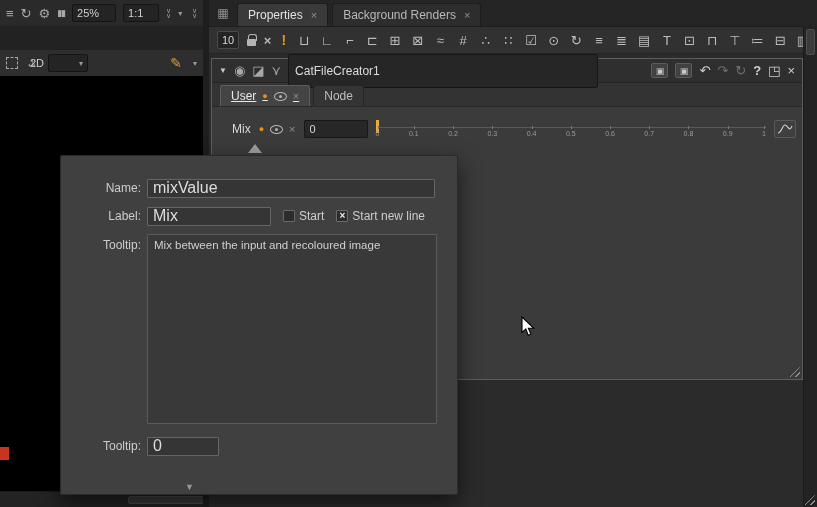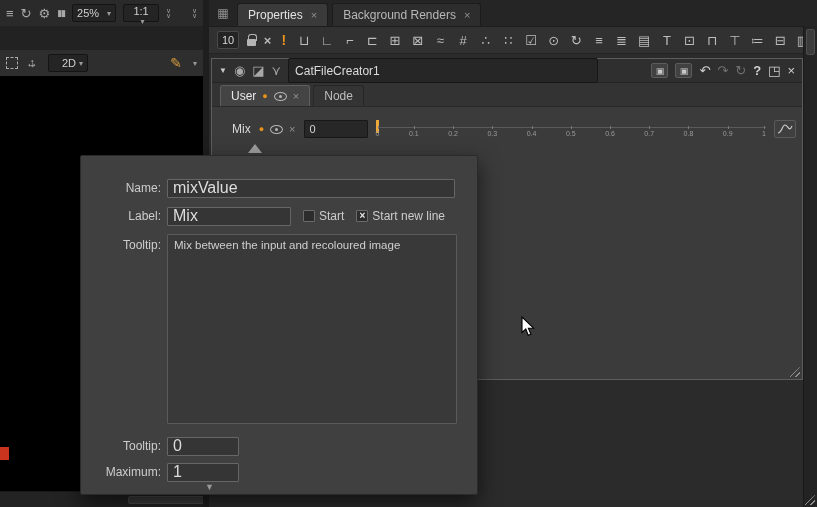--- a/index.html
+++ b/index.html
@@ -14,22 +14,22 @@
   .spacer { flex: 1; }
   .caret { font-size: 8px; color: #9a9a9a; margin-left: 3px; }
 
   
   #left-pane { position: absolute; left: 0; top: 0; width: 203px; height: 507px; background: #262626; }
   .lt-row1 { height: 26px; background: #2a2a2a; display: flex; align-items: center; gap: 7px; padding: 0 6px; }
   .lt-gap  { height: 24px; background: #222222; }
   .lt-row2 { height: 26px; background: #2e2e2e; display: flex; align-items: center; gap: 8px; padding: 0 6px; }
   .selbox { display: inline-flex; align-items: center; justify-content: space-between;
             background: #242424; border: 1px solid #141414; border-radius: 2px;
-            height: 18px; padding: 0 4px; font-size: 11px; color: #cfcfcf; }
-  .selbox.w40 { width: 44px; } .selbox.w34 { width: 36px; flex-direction: column; } .selbox.w46 { width: 40px; justify-content: flex-end; }
+            height: 18px; padding: 0 4px; font-size: 11px; color: #cfcfcf; gap: 32px; }
+  .selbox.w40 { width: 44px; } .selbox.w34 { width: 36px; } .selbox.w46 { width: 40px; justify-content: flex-end; }
   .dblchev { display: inline-flex; flex-direction: column; font-size: 7px; line-height: 5px; color: #9a9a9a; }
   .marquee { width: 12px; height: 12px; border: 1px dashed #aaa; display: inline-block; }
   .cross { position: relative; width: 14px; height: 14px; display: inline-block; }
   .cross::before { content: "↔"; position: absolute; left: 0; top: 0; color: #b0b0b0; font-size: 12px; }
   .cross::after  { content: "↕"; position: absolute; left: 3px; top: 0; color: #b0b0b0; font-size: 12px; }
   .eyedrop { color: #d79b3b; font-size: 14px; }
   .viewer { position: absolute; left: 0; top: 76px; width: 203px; height: 415px; background: #000; }
   .red-chip { position: absolute; left: 0; top: 371px; width: 9px; height: 13px; background: #c9341f; }
   .hscroll { position: absolute; left: 0; top: 491px; width: 203px; height: 16px; background: #232323; border-top: 1px solid #191919; }
   .hthumb { position: absolute; left: 128px; top: 4px; width: 82px; height: 8px; background: #3c3c3c; border: 1px solid #4b4b4b; border-radius: 2px; }
@@ -56,33 +56,33 @@
   .xall { font-weight: bold; color: #b8b8b8; }
   .warn { color: #e8921a; font-weight: bold; font-size: 14px; margin: 0 4px; }
   .ticon { width: 17px; height: 20px; display: inline-flex; align-items: center; justify-content: center;
            font-size: 13px; color: #bdbdbd; }
 
   .node-panel { position: absolute; left: 2px; top: 58px; width: 592px; height: 322px;
                 background: #3b3b3b; border: 1px solid #5d5d5d; }
   .np-header { height: 24px; background: #2f2f2f; border-bottom: 1px solid #242424;
                display: flex; align-items: center; gap: 7px; padding: 0 7px; }
   .np-header .tri { font-size: 8px; color: #c9c9c9; }
-  .title { width: 310px; height: 25px; background: #262626; border: 1px solid #161616; color: #dcdcdc;
+  .title { width: 310px; height: 34px; background: #262626; border: 1px solid #161616; color: #dcdcdc;
            font-family: inherit; font-size: 12px; padding: 0 6px; border-radius: 2px; }
   .hbtn { width: 17px; height: 15px; background: #414141; border: 1px solid #5c5c5c; border-radius: 2px;
           display: inline-flex; align-items: center; justify-content: center; font-size: 9px; color: #c9c9c9; }
   .dim { color: #6e6e6e !important; }
   .hic { color: #cfcfcf; font-size: 13px; }
 
   .np-tabs { height: 24px; background: #333333; border-bottom: 1px solid #292929;
              display: flex; align-items: flex-end; padding-left: 8px; }
   .ntab { display: inline-flex; align-items: center; gap: 6px; height: 21px; padding: 0 10px; margin-right: 3px;
           background: #343434; border: 1px solid #262626; border-bottom: none; border-radius: 3px 3px 0 0;
           color: #bfbfbf; font-size: 12px; }
-  .ntab.active { background: #444444; border-color: #5e5e5e; color: #e8e8e8; }
+  .ntab.active { background: #444444; border-color: #5e5e5e; color: #e8e8e8; text-decoration: underline; }
   .dot { color: #e8921a; font-size: 9px; }
   .eye { width: 13px; height: 9px; border: 1px solid #b5b5b5; border-radius: 50%; position: relative; display: inline-block; }
   .eye::after { content: ""; position: absolute; left: 50%; top: 50%; width: 3px; height: 3px; margin: -1.5px 0 0 -1.5px;
                 background: #b5b5b5; border-radius: 50%; }
 
   .np-content { padding-top: 12px; }
   .mix-row { display: flex; align-items: center; height: 20px; }
   .klabel { margin-left: 20px; margin-right: 8px; color: #d9d9d9; }
   .mix-row .eye { margin: 0 6px; }
   .kinput { width: 64px; height: 18px; background: #272727; border: 1px solid #181818; color: #d5d5d5;
@@ -101,21 +101,21 @@
           clip-path: polygon(100% 0, 100% 100%, 0 100%); }
   .np-grip { right: 2px; bottom: 2px; }
   .page-grip { right: 2px; bottom: 2px; }
 
   .vscroll { position: absolute; right: 0; top: 26px; bottom: 0; width: 14px; background: #232323; border-left: 1px solid #1a1a1a; }
   .vthumb { position: absolute; left: 2px; top: 3px; width: 9px; height: 26px; background: #3c3c3c; border: 1px solid #4e4e4e; border-radius: 2px; }
 
   
   .notch { position: absolute; left: 248px; top: 144px; width: 0; height: 0; z-index: 45;
            border-left: 7px solid transparent; border-right: 7px solid transparent; border-bottom: 9px solid #9e9e9e; }
-  .dialog { position: absolute; left: 80px; top: 155px; width: 398px; height: 340px; z-index: 50;
+  .dialog { position: absolute; left: 60px; top: 155px; width: 398px; height: 340px; z-index: 50;
             background: #404040; border: 1px solid #2a2a2a; border-radius: 2px;
             box-shadow: 0 8px 22px rgba(0,0,0,0.6); }
   .drow { position: absolute; left: 0; right: 22px; height: 20px; display: flex; align-items: center; }
   .dlabel { width: 80px; text-align: right; margin-right: 6px; color: #cccccc; flex: none; }
   .dinput { height: 19px; background: #353535; border: 1px solid #666666; color: #dddddd;
             font-family: inherit; font-size: 16px; padding: 0 5px; border-radius: 1px; }
   .wfull { flex: 1; }
   .wlabel { width: 124px; }
   .wnum { width: 72px; }
   .chk { display: inline-flex; align-items: center; gap: 4px; margin-left: 12px; color: #cccccc; }
@@ -314,23 +314,19 @@
     </label>
   </div>
 
   <span class="dlabel tooltip-label">Tooltip:</span>
   <textarea class="dtextarea" spellcheck="false" style="">Mix between the input and recoloured image</textarea>
 
   <div class="drow" style="top:280px">
     <span class="dlabel">Tooltip:</span>
     <input class="dinput wnum" value="0" style="">
   </div>
-  <div class="drow" style="top:306px">
-    <span class="dlabel">Maximum:</span>
-    <input class="dinput wnum" value="1" style="">
-  </div>
 
   <span class="dmore">▼</span>
 </div>
 
 <svg class="cursor" width="14" height="21" viewBox="0 0 14 21">
   <path d="M1 1 L1 16.5 L4.8 13 L7.2 19.3 L9.9 18.2 L7.4 12.2 L12.6 12.2 Z" fill="#ffffff" stroke="#000000" stroke-width="1.1"></path>
 </svg>
 
 </body></html>

